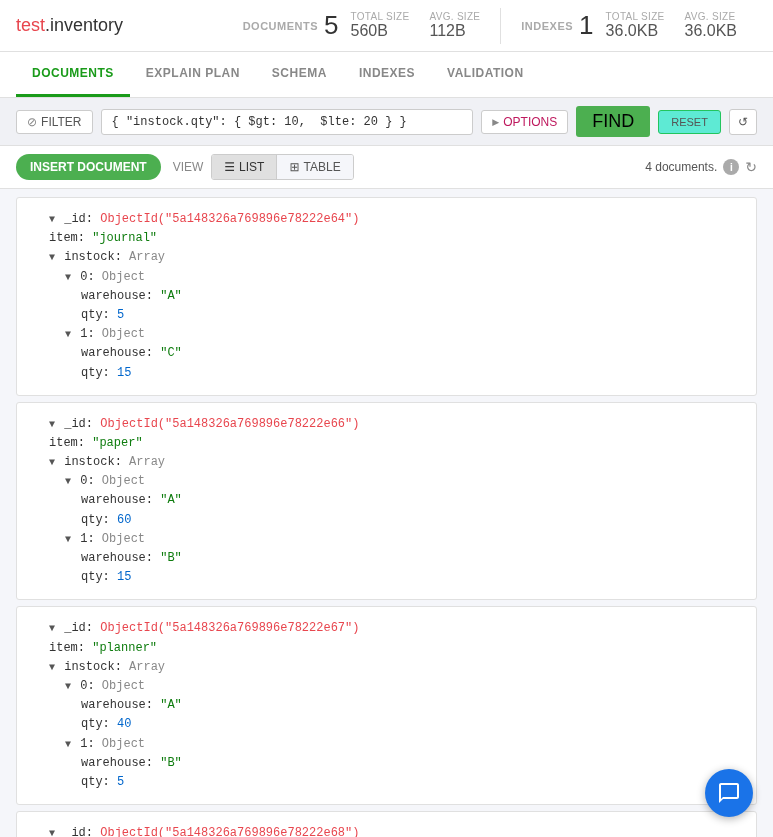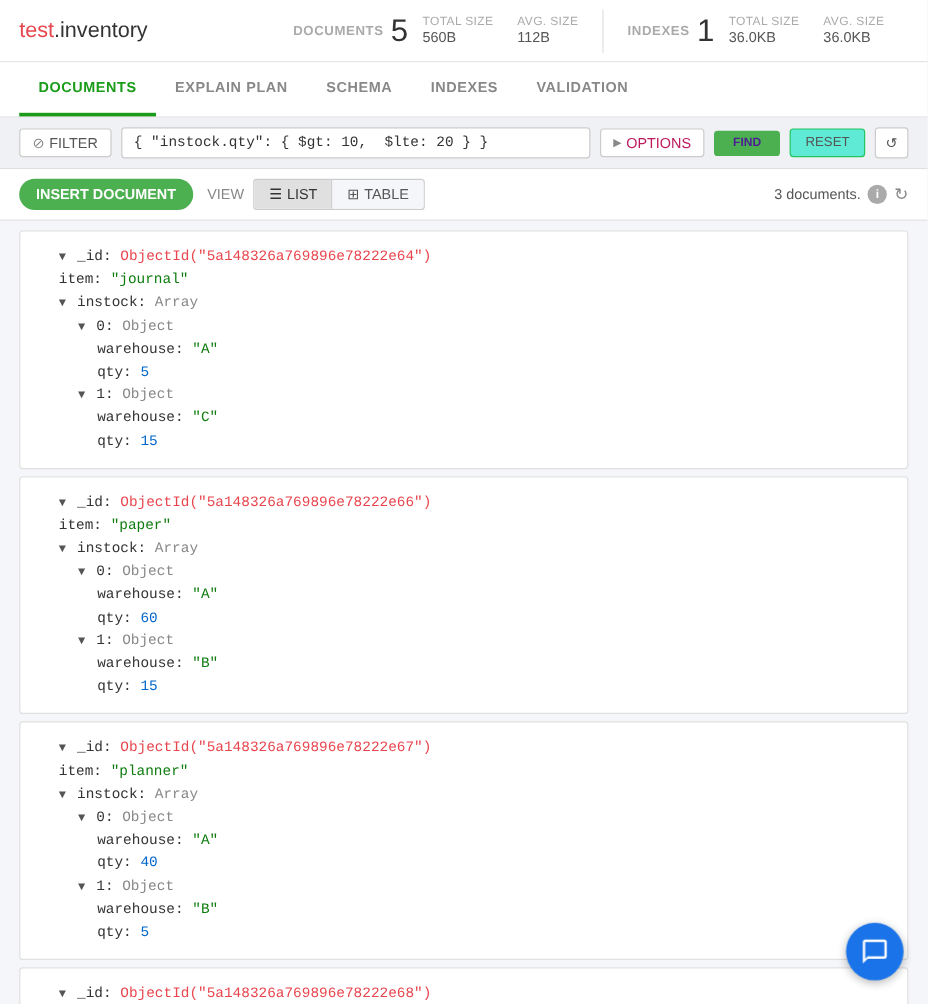--- a/index.html
+++ b/index.html
@@ -18,21 +18,21 @@
     .tab { padding: 14px 16px; font-size: 12px; font-weight: 600; color: #888; text-transform: uppercase; letter-spacing: 0.5px; cursor: pointer; border-bottom: 3px solid transparent; }
     .tab.active { color: #1a9b1a; border-bottom-color: #1a9b1a; }
 
     
     .toolbar { background: #f0f1f5; border-bottom: 1px solid #e0e0e0; padding: 8px 16px; display: flex; align-items: center; gap: 8px; }
     .filter-btn { background: #fff; border: 1px solid #ccc; border-radius: 3px; padding: 4px 10px; font-size: 12px; display: flex; align-items: center; gap: 4px; cursor: pointer; color: #555; }
     .filter-btn .filter-icon { color: #888; }
     .query-box { flex: 1; background: #fff; border: 1px solid #ccc; border-radius: 3px; padding: 5px 10px; font-size: 12px; font-family: 'Courier New', monospace; color: #333; }
     .options-btn { background: #fff; border: 1px solid #ccc; border-radius: 3px; padding: 4px 10px; font-size: 12px; cursor: pointer; color: #be185d; display: flex; align-items: center; gap: 4px; }
     .options-btn::before { content: '▶'; font-size: 9px; color: #888; }
-    .find-btn { background: #4caf50; color: #4c1d95; border: none; border-radius: 3px; padding: 5px 16px; font-size: 10px; font-weight: 700; cursor: pointer; }
+    .find-btn { background: #4caf50; color: #000000; border: none; border-radius: 3px; padding: 5px 16px; font-size: 18px; font-weight: 400; cursor: pointer; }
     .reset-btn { background: #5eead4; border: 1px solid #22c55e; border-radius: 3px; padding: 5px 12px; font-size: 11px; cursor: pointer; color: #555; }
     .history-btn { background: #fff; border: 1px solid #ccc; border-radius: 3px; padding: 5px 8px; font-size: 12px; cursor: pointer; color: #555; }
 
     
     .action-bar { background: #fff; border-bottom: 1px solid #e0e0e0; padding: 8px 16px; display: flex; align-items: center; gap: 8px; }
     .insert-btn { background: #4caf50; color: #fff; border: none; border-radius: 13px; padding: 6px 14px; font-size: 12px; font-weight: 600; cursor: pointer; text-transform: uppercase; }
     .view-label { font-size: 12px; color: #888; margin-left: 4px; text-transform: uppercase; }
     .view-toggle { display: flex; border: 1px solid #ccc; border-radius: 3px; overflow: hidden; }
     .view-toggle-btn { background: #f5f6fa; border: none; border-right: 1px solid #ccc; padding: 5px 12px; font-size: 12px; cursor: pointer; display: flex; align-items: center; gap: 4px; color: #555; }
     .view-toggle-btn:last-child { border-right: none; }
@@ -59,21 +59,21 @@
     .chat-widget { position: fixed; bottom: 20px; right: 20px; width: 48px; height: 48px; background: #1a73e8; border-radius: 50%; display: flex; align-items: center; justify-content: center; cursor: pointer; box-shadow: 0 2px 8px rgba(0,0,0,0.3); }
     .chat-widget svg { fill: white; }
 
     .header-right-stats { display: flex; align-items: center; gap: 0; }
     .header-stat-section { display: flex; align-items: center; padding: 0 20px; }
     .stat-count-big { font-size: 26px; font-weight: 300; color: #333; }
     .stat-detail { display: flex; flex-direction: column; margin-left: 12px; }
     .stat-detail-row { display: flex; gap: 20px; }
     .stat-detail-col { display: flex; flex-direction: column; }
     .stat-lbl { font-size: 10px; color: #aaa; text-transform: uppercase; letter-spacing: 0.3px; }
-    .stat-val { font-size: 12px; color: #555; font-weight: 500; }
+    .stat-val { font-size: 16px; color: #555; font-weight: 500; }
     .section-label { font-size: 11px; font-weight: 600; color: #aaa; text-transform: uppercase; letter-spacing: 0.5px; margin-right: 6px; }
   </style>
 </head>
 <body>
 
 <div class="header">
   <div class="logo">
     <span class="test">test</span><span class="dot"></span><span class="inventory">.inventory</span>
   </div>
 
@@ -145,21 +145,21 @@
     <button class="view-toggle-btn active">
       <span>☰</span>
       <span>LIST</span>
     </button>
     <button class="view-toggle-btn">
       <span>⊞</span>
       <span>TABLE</span>
     </button>
   </div>
   <div class="doc-count">
-    <span>3 documents.</span>
+    <span>4 documents.</span>
     <span class="info-icon">i</span>
     <span class="refresh-icon">↻</span>
   </div>
 </div>
 
 <div class="documents-area" id="docs-container">
 <div class="doc-card">
     <div class="indent-1">
       <span class="collapse-arrow">▼</span>
       <span class="key">_id:</span>

